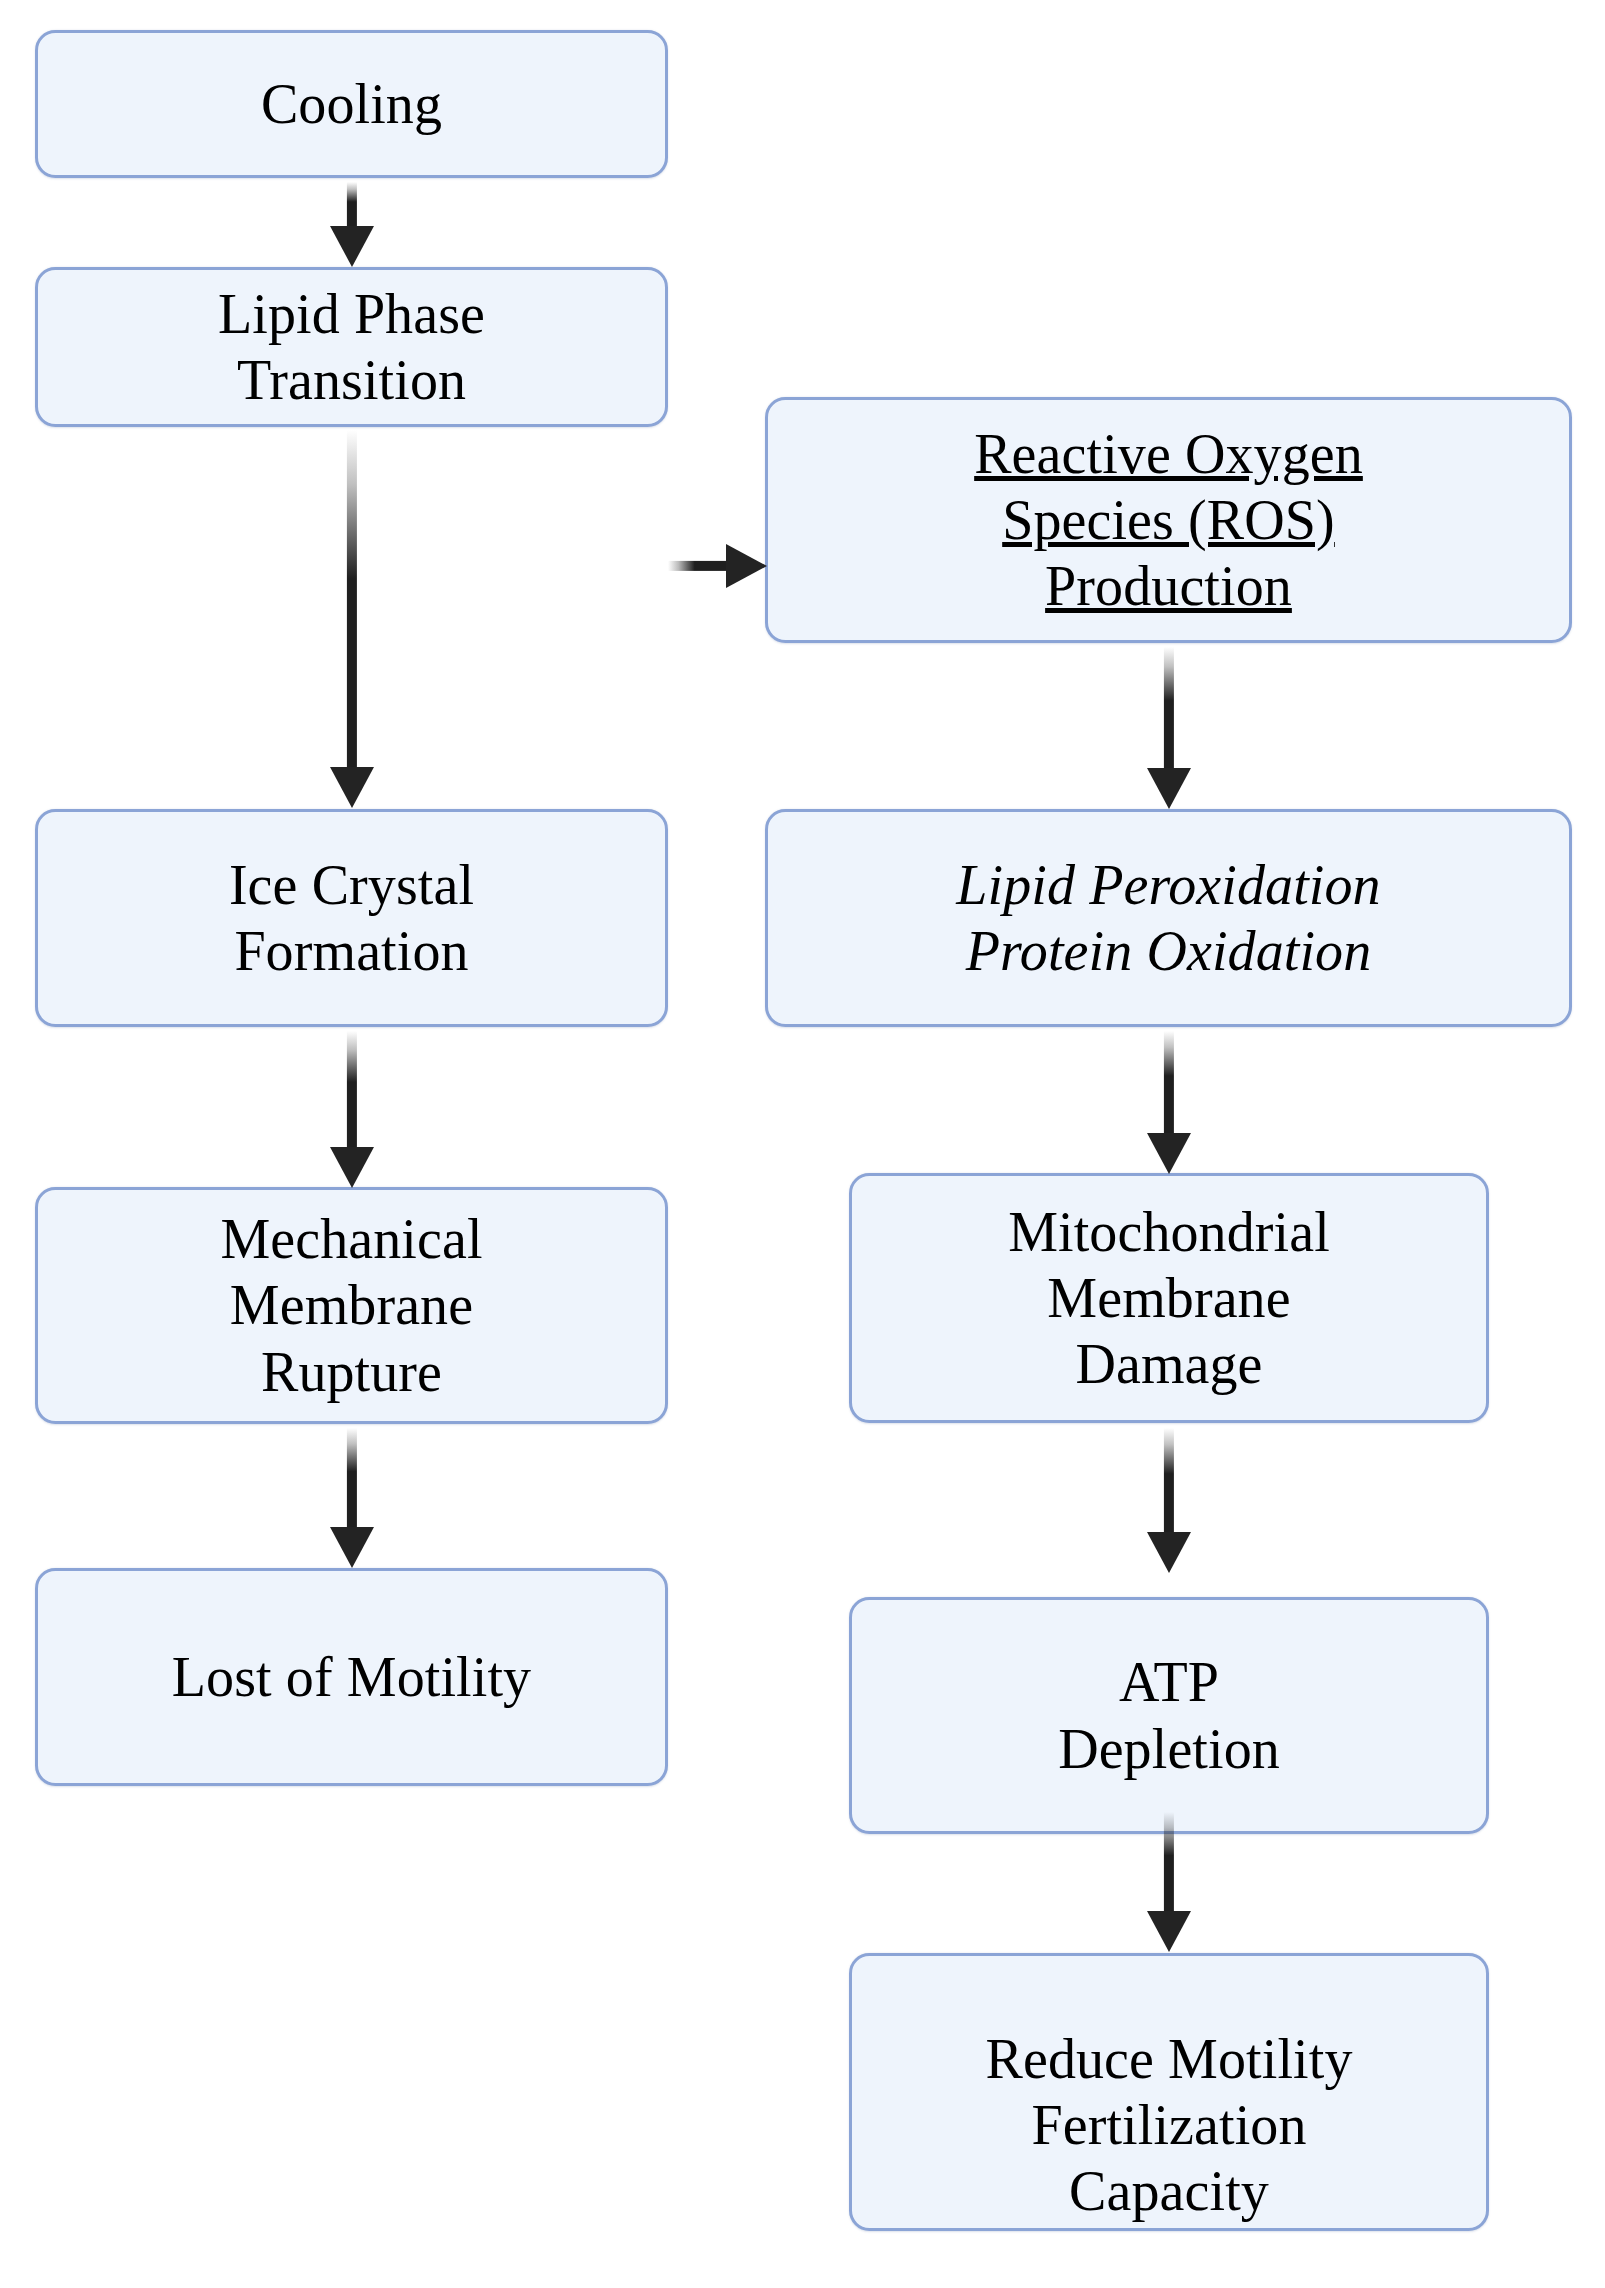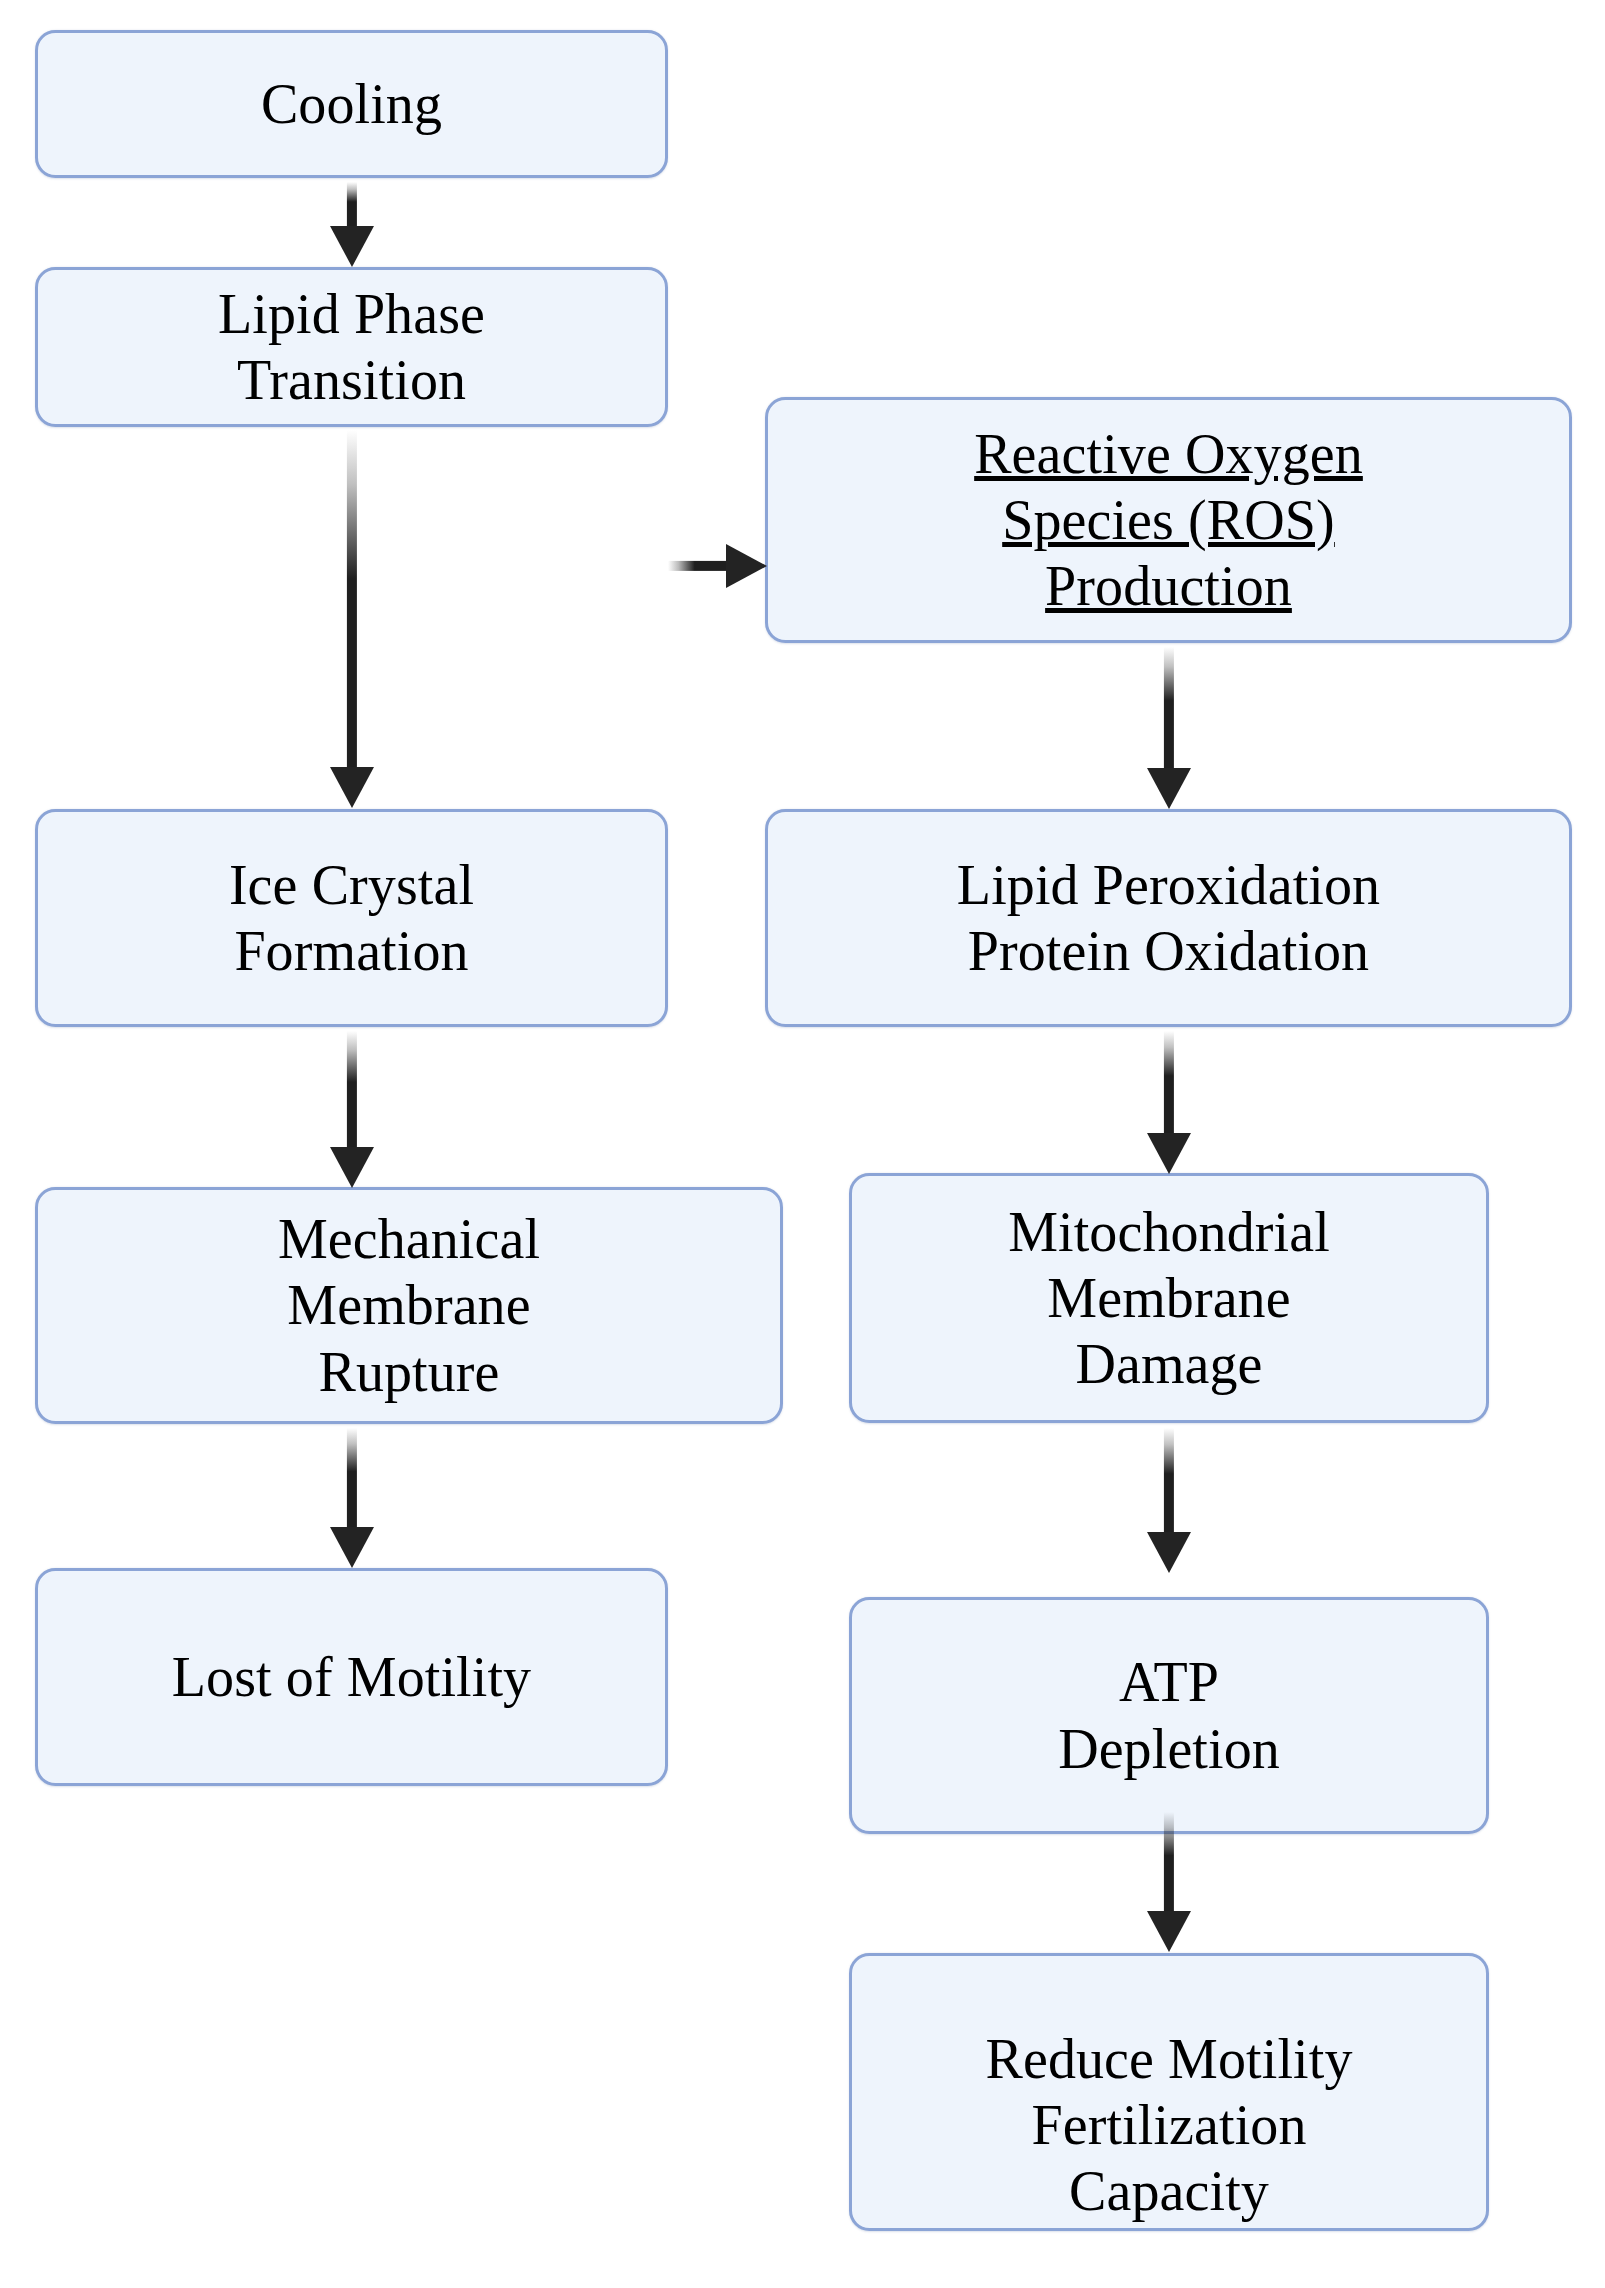--- a/index.html
+++ b/index.html
@@ -99,26 +99,26 @@
     <span class="label">Reactive Oxygen
 Species (ROS)
 Production</span>
   </div>
 
   <div class="node" style="left:35px; top:809px; width:633px; height:218px;">
     <span class="label">Ice Crystal
 Formation</span>
   </div>
 
-  <div class="node" style="left:765px; top:809px; width:807px; height:218px;">
+  <div class="node" style="left:765px; top:809px; width:807px; height:218px;font-style:italic;">
     <span class="label">Lipid Peroxidation
 Protein Oxidation</span>
   </div>
 
-  <div class="node" style="left:35px; top:1187px; width:748px; height:237px;">
+  <div class="node" style="left:35px; top:1187px; width:633px; height:237px;">
     <span class="label">Mechanical
 Membrane
 Rupture</span>
   </div>
 
   <div class="node" style="left:849px; top:1173px; width:640px; height:250px;">
     <span class="label">Mitochondrial
 Membrane
 Damage</span>
   </div>

